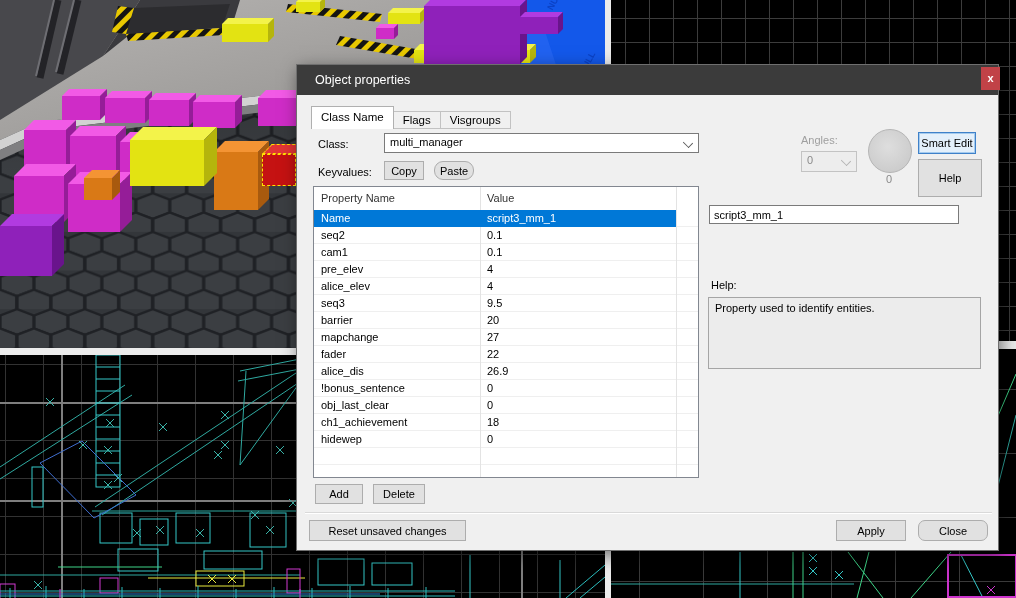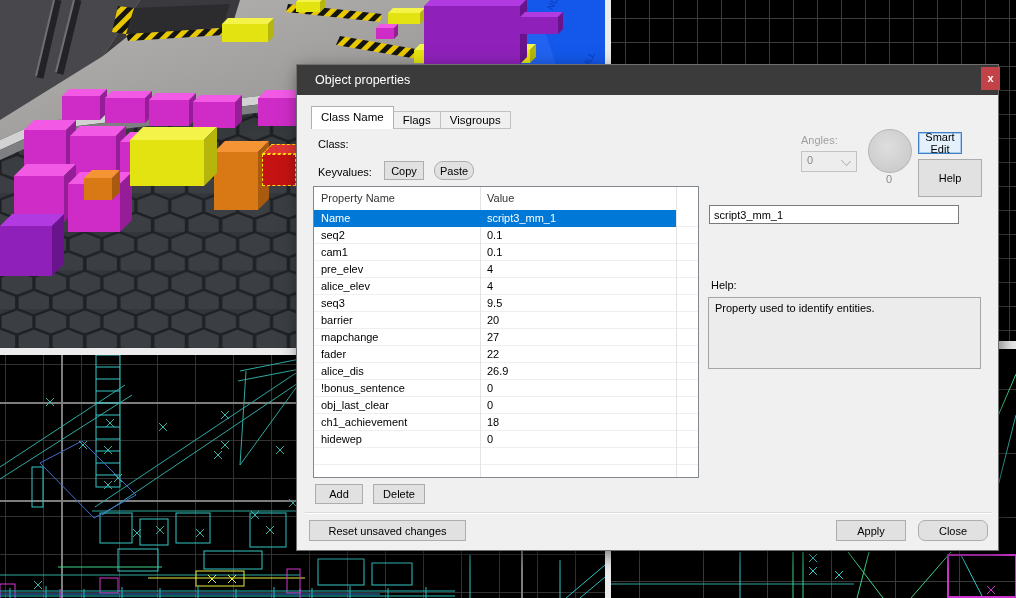--- a/index.html
+++ b/index.html
@@ -403,30 +403,34 @@
   </div>
   <div class="abs" id="closeBtn">x</div>
 
   <div class="abs" id="tabbar">
       <div class="tab active">Class Name</div>
       <div class="tab">Flags</div>
       <div class="tab">Visgroups</div>
     </div>
 
   <span class="lbl" style="left:21px;top:73px;">Class:</span>
+  <div class="combo" style="left:87px;top:68px;width:315px;height:20px;">
+    <span>multi_manager</span>
+    <i class="chev"></i>
+  </div>
 
   <span class="lbl dis" style="left:504px;top:69px;">Angles:</span>
   <div class="combo-dis" style="left:504px;top:86px;width:56px;height:21px;">
     <span>0</span>
     <i class="chev"></i>
   </div>
   <div class="abs" id="dial"></div>
   <span class="lbl dis abs" id="dialVal">0</span>
 
-  <div class="btn focused" style="left:621px;top:67px;width:44px;height:22px;">Smart Edit</div>
+  <div class="btn focused" style="left:621px;top:67px;width:58px;height:22px;">Smart Edit</div>
   <div class="btn" style="left:621px;top:94px;width:64px;height:38px;">Help</div>
 
   <span class="lbl" style="left:21px;top:101px;">Keyvalues:</span>
   <div class="btn" style="left:87px;top:96px;width:40px;height:19px;">Copy</div>
   <div class="btn" style="left:137px;top:96px;width:40px;height:19px;border-radius:9px;">Paste</div>
 
   <div class="abs" id="ptable">
     <div id="phead">
       <span class="hc" style="left:7px;">Property Name</span>
       <span class="hc" style="left:173px;">Value</span>

